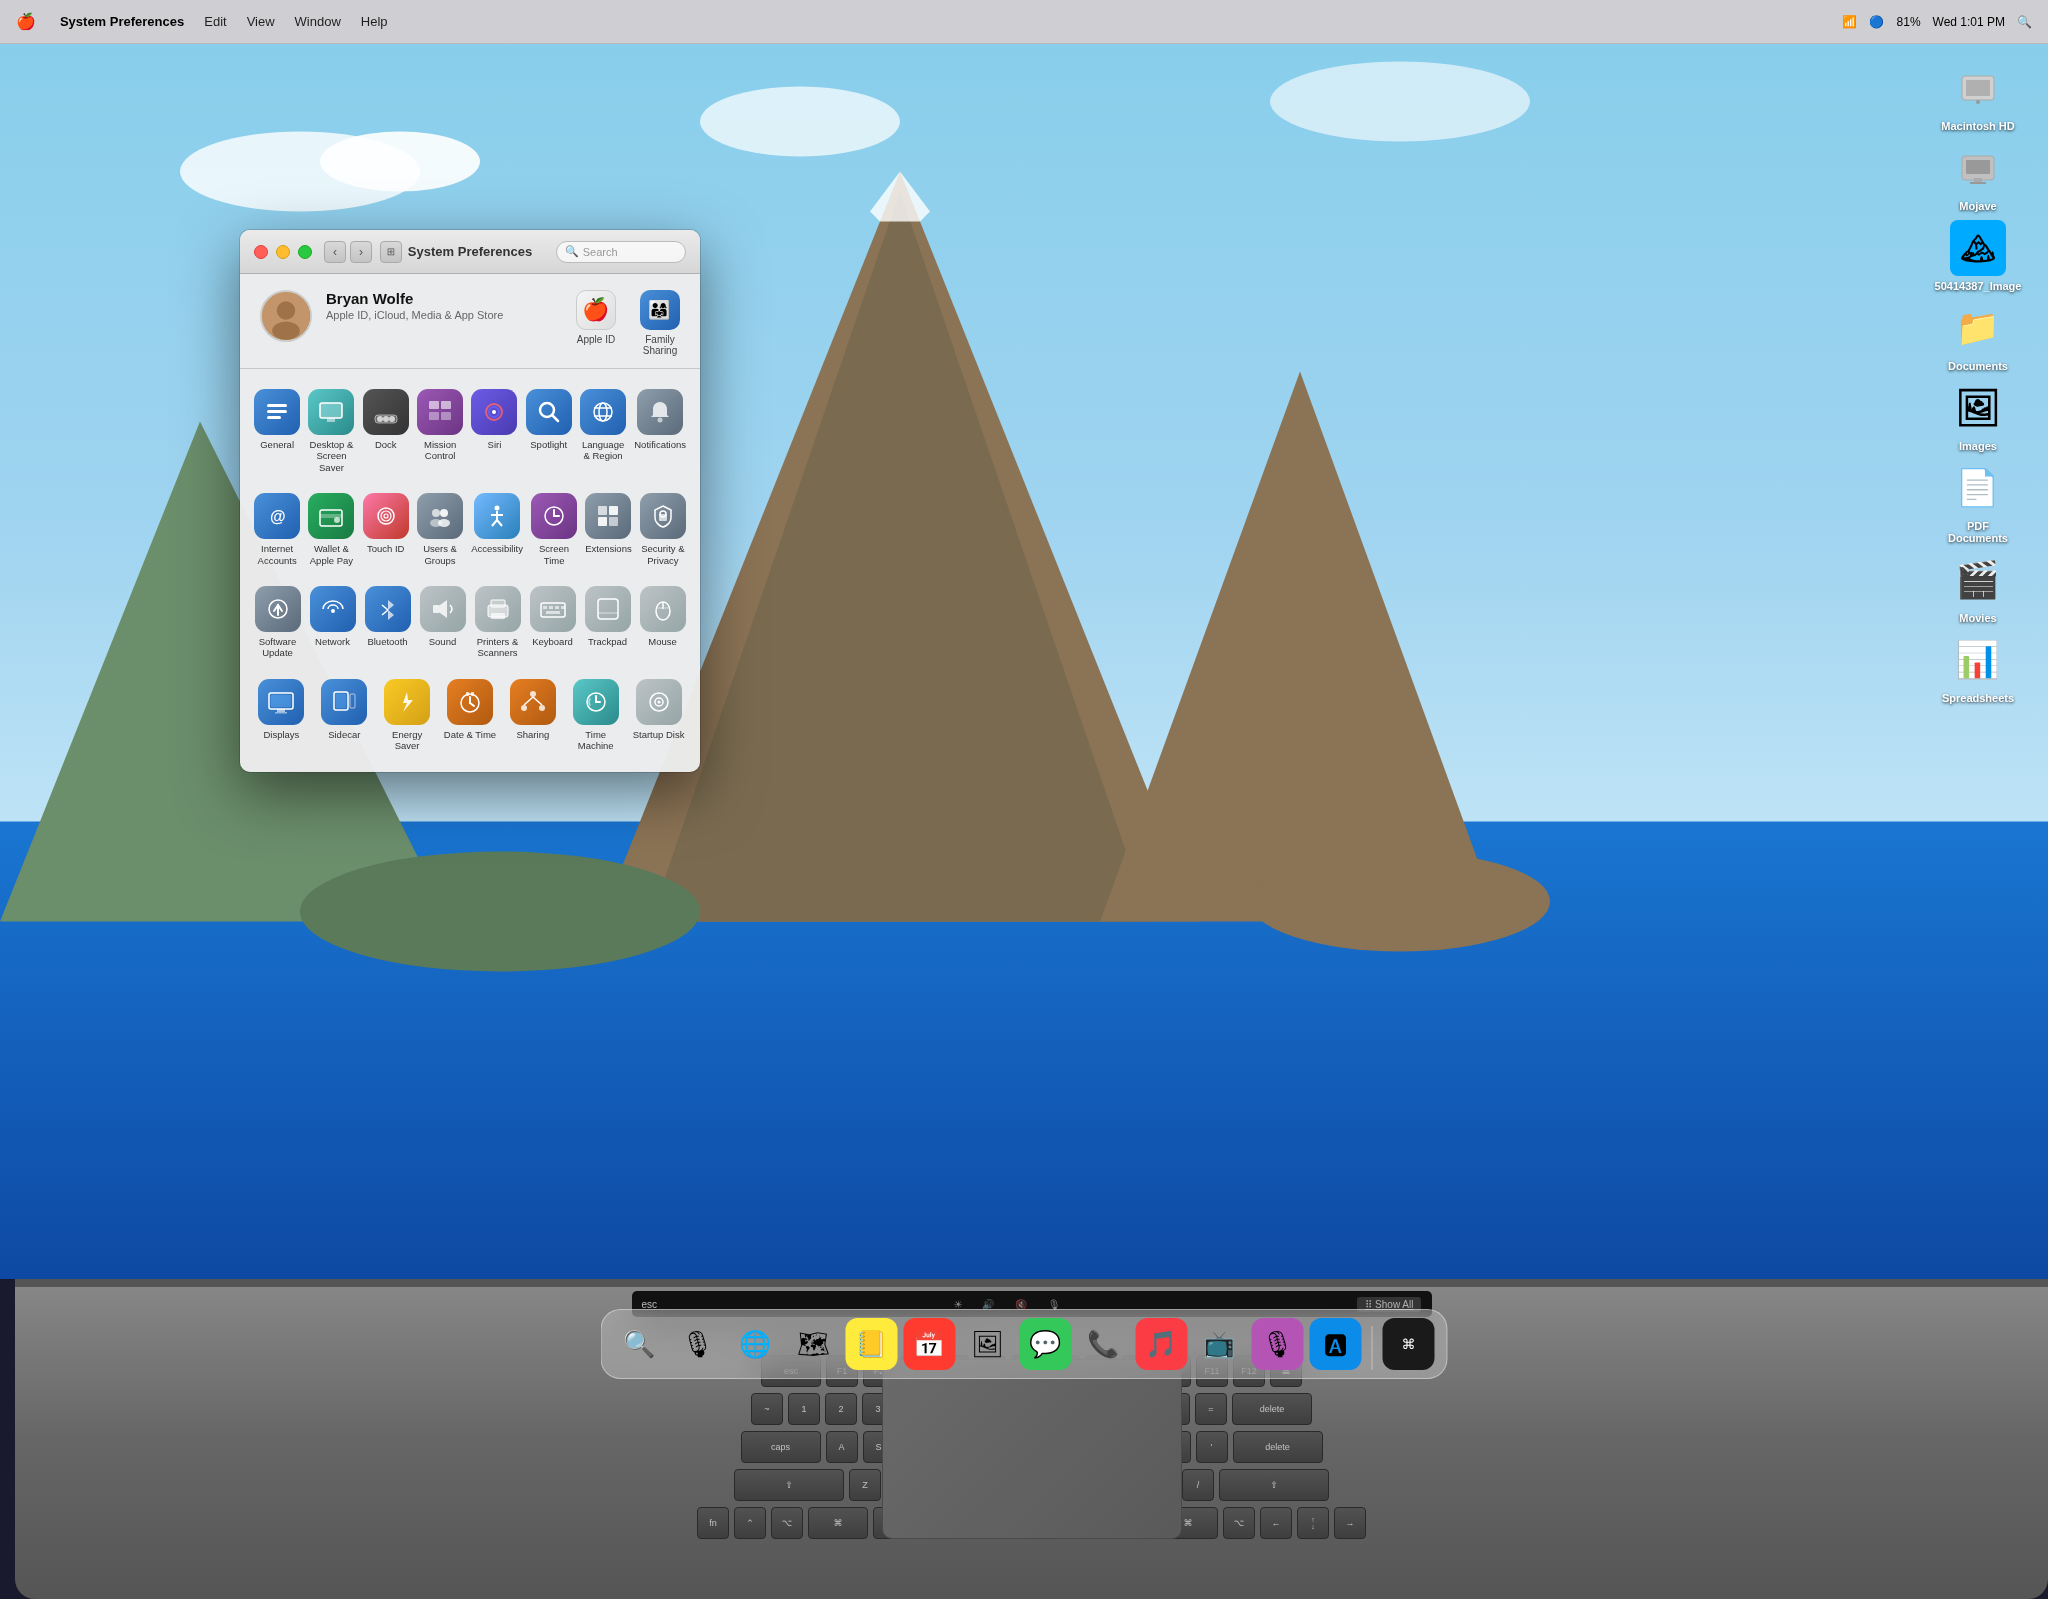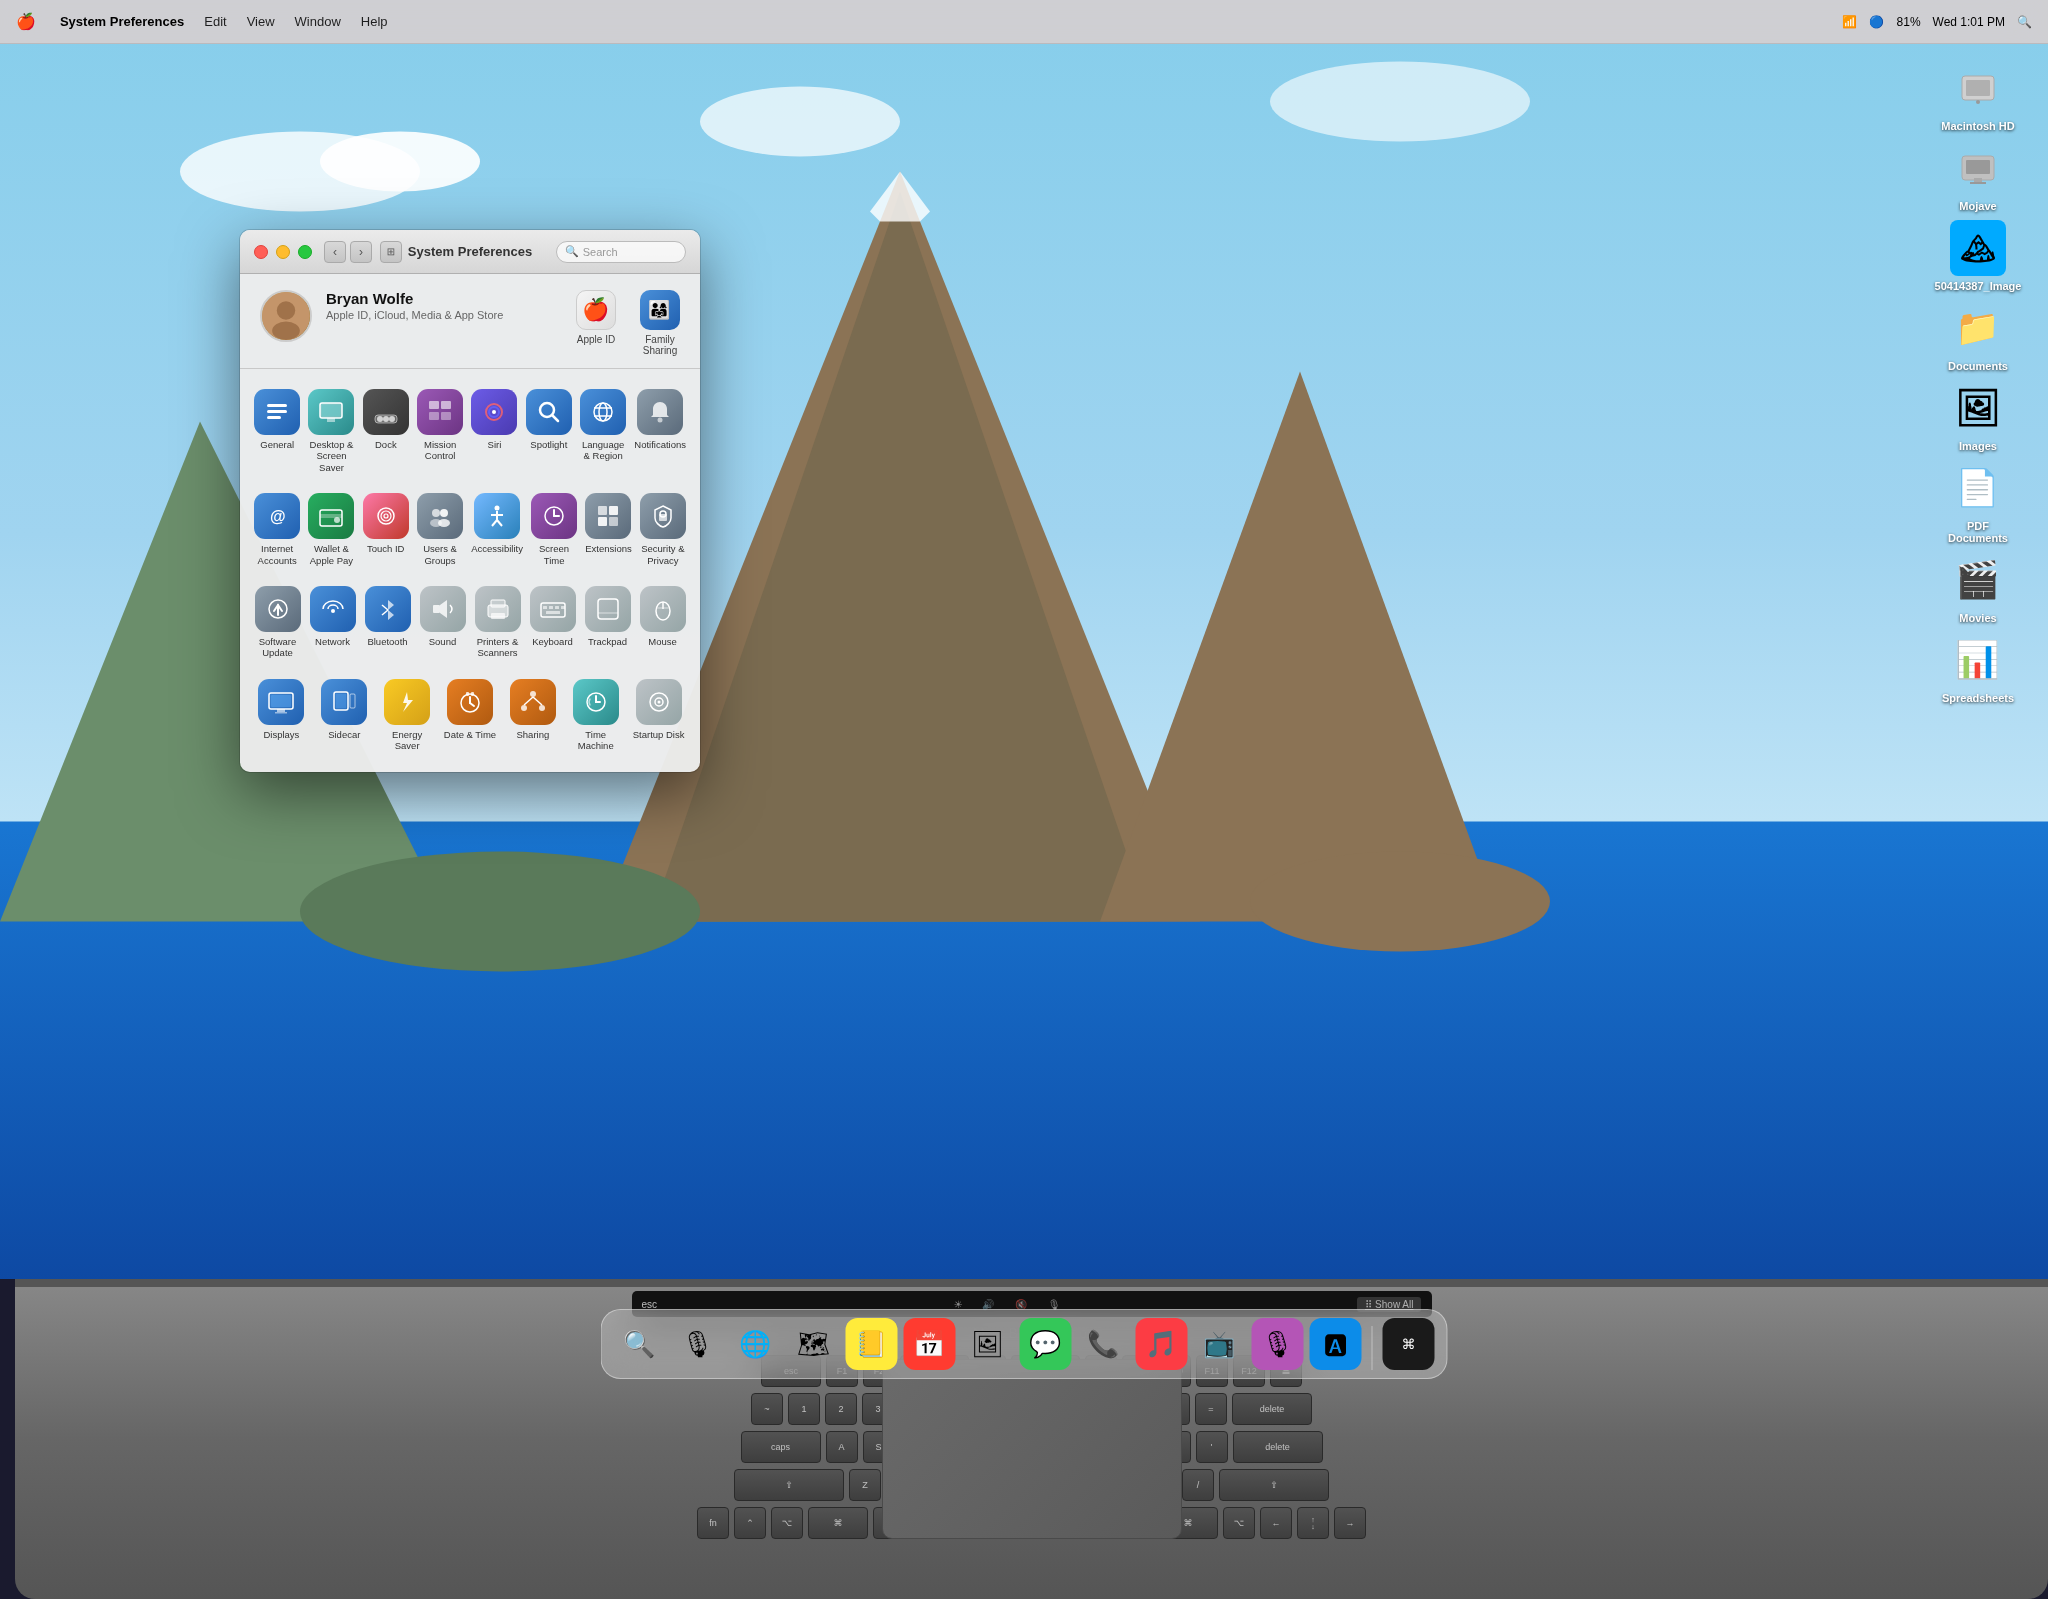--- a/index.html
+++ b/index.html
@@ -258,21 +258,21 @@
     
     .prefs-grid {
       padding: 12px 10px;
       display: flex;
       flex-direction: column;
       gap: 4px;
     }
     .prefs-row {
       display: flex;
       gap: 0px;
-      justify-content: flex-start;
+      justify-content: flex-end;
     }
     .pref-item {
       width: 72px;
       display: flex;
       flex-direction: column;
       align-items: center;
       gap: 4px;
       padding: 8px 4px;
       border-radius: 8px;
       cursor: pointer;

